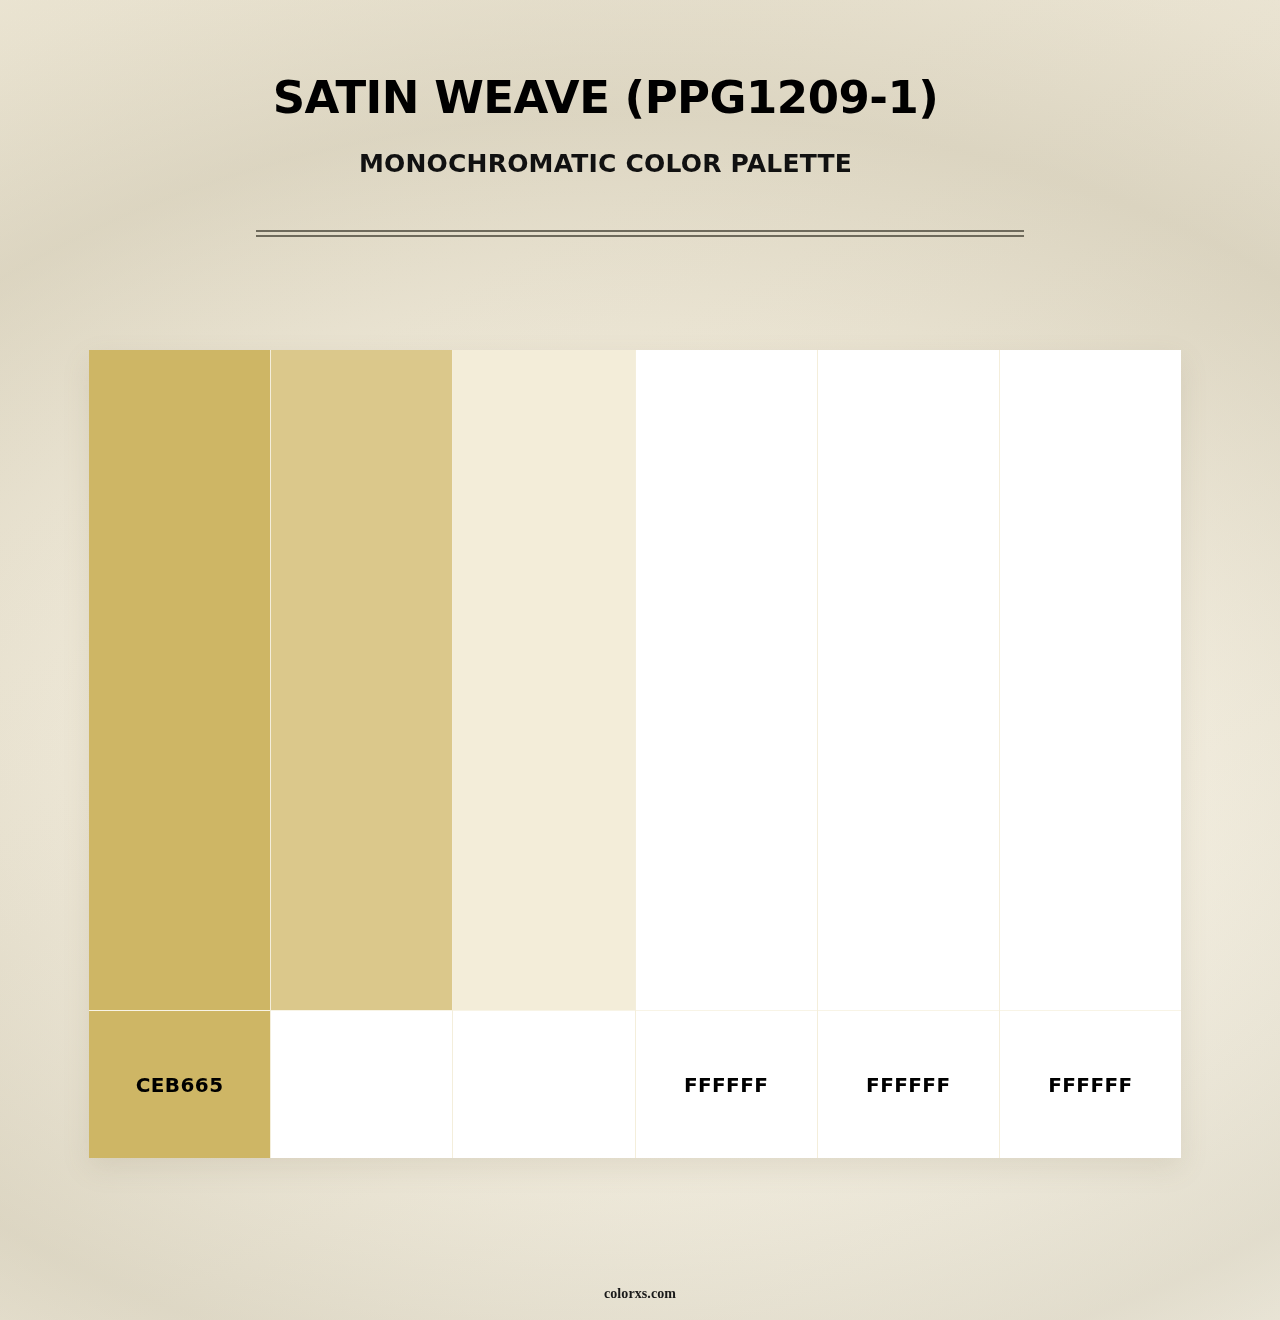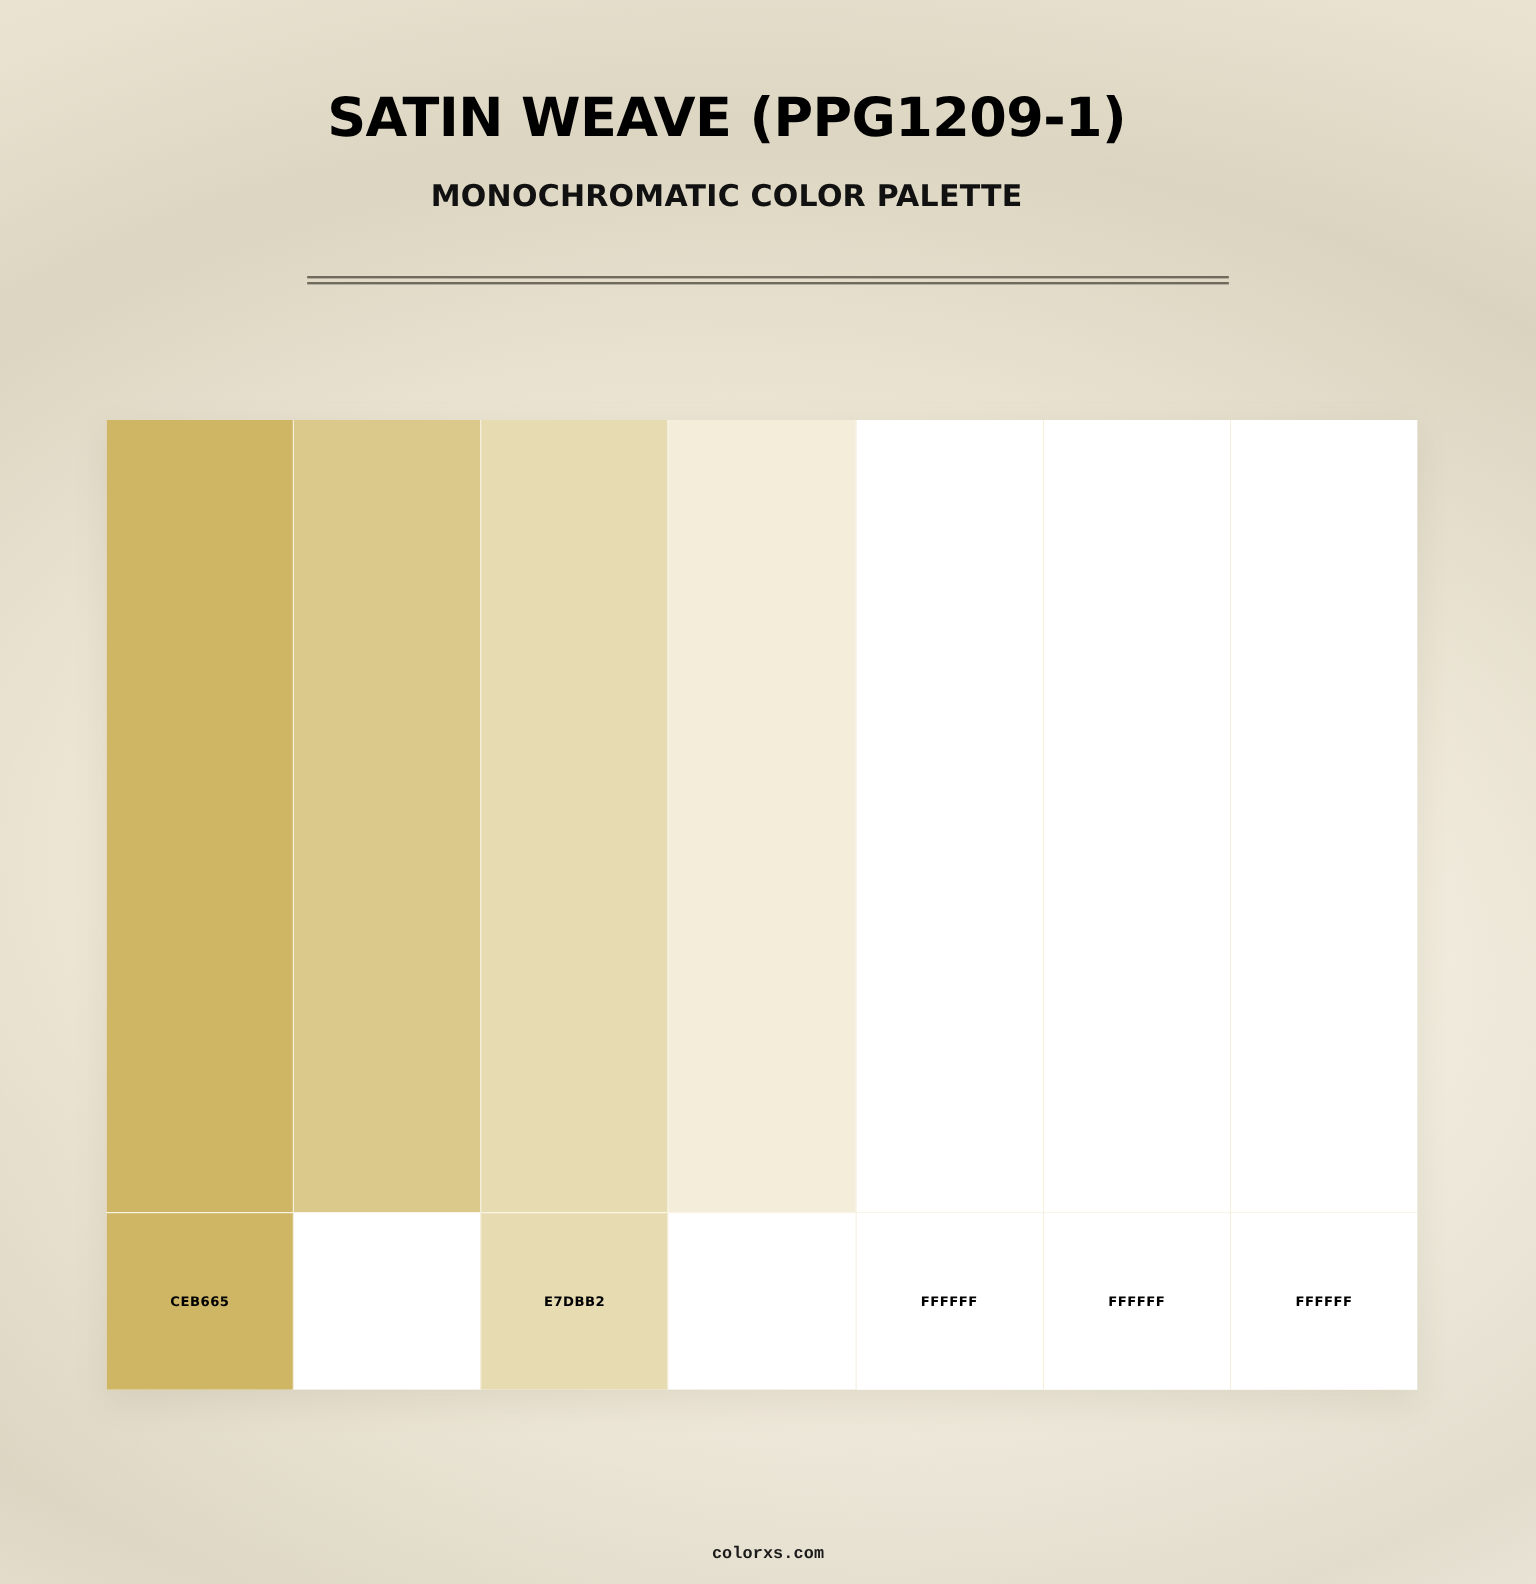--- a/index.html
+++ b/index.html
@@ -104,37 +104,37 @@
     background: rgba(247,243,228,0.92);
   }
   .swatch-label-band {
     flex: 1 1 auto;
     display: flex;
     align-items: center;
     justify-content: center;
   }
   .swatch-label {
     font-family: "DejaVu Sans", sans-serif;
-    font-size: 11px;
+    font-size: 20px;
     font-weight: bold;
     letter-spacing: 0.4px;
     color: #000000;
     white-space: nowrap;
   }
 
   
   .footer {
     position: absolute;
     left: 0;
     top: 1283px;
     width: 1280px;
     text-align: center;
   }
   .footer-text {
-    font-family: Liberation Mono, monospace;
+    font-family: Liberation Serif, serif;
     font-size: 14px;
     font-weight: bold;
     color: #1a1a1a;
     letter-spacing: 0.1px;
   }
 </style>
 </head>
 <body>
 
 <div id="page">
@@ -153,27 +153,20 @@
       <div class="swatch">
         <div class="swatch-color" style="background-color: rgb(206, 182, 101);"></div>
         <div class="swatch-sep"></div>
         <div class="swatch-label-band" style="background-color: rgb(206, 182, 101);">
           <span class="swatch-label">CEB665</span>
         </div>
       </div>
       <div class="swatch">
         <div class="swatch-color" style="background-color: rgb(219, 200, 139);"></div>
         <div class="swatch-sep"></div>
-      </div>
-      <div class="swatch">
-        <div class="swatch-color" style="background-color: rgb(231, 219, 178);"></div>
-        <div class="swatch-sep"></div>
-        <div class="swatch-label-band" style="background-color: rgb(231, 219, 178);">
-          <span class="swatch-label">E7DBB2</span>
-        </div>
       </div>
       <div class="swatch">
         <div class="swatch-color" style="background-color: rgb(243, 237, 217);"></div>
         <div class="swatch-sep"></div>
       </div>
       <div class="swatch">
         <div class="swatch-color" style="background-color: rgb(255, 255, 255);"></div>
         <div class="swatch-sep"></div>
         <div class="swatch-label-band" style="background-color: rgb(255, 255, 255);">
           <span class="swatch-label">FFFFFF</span>

